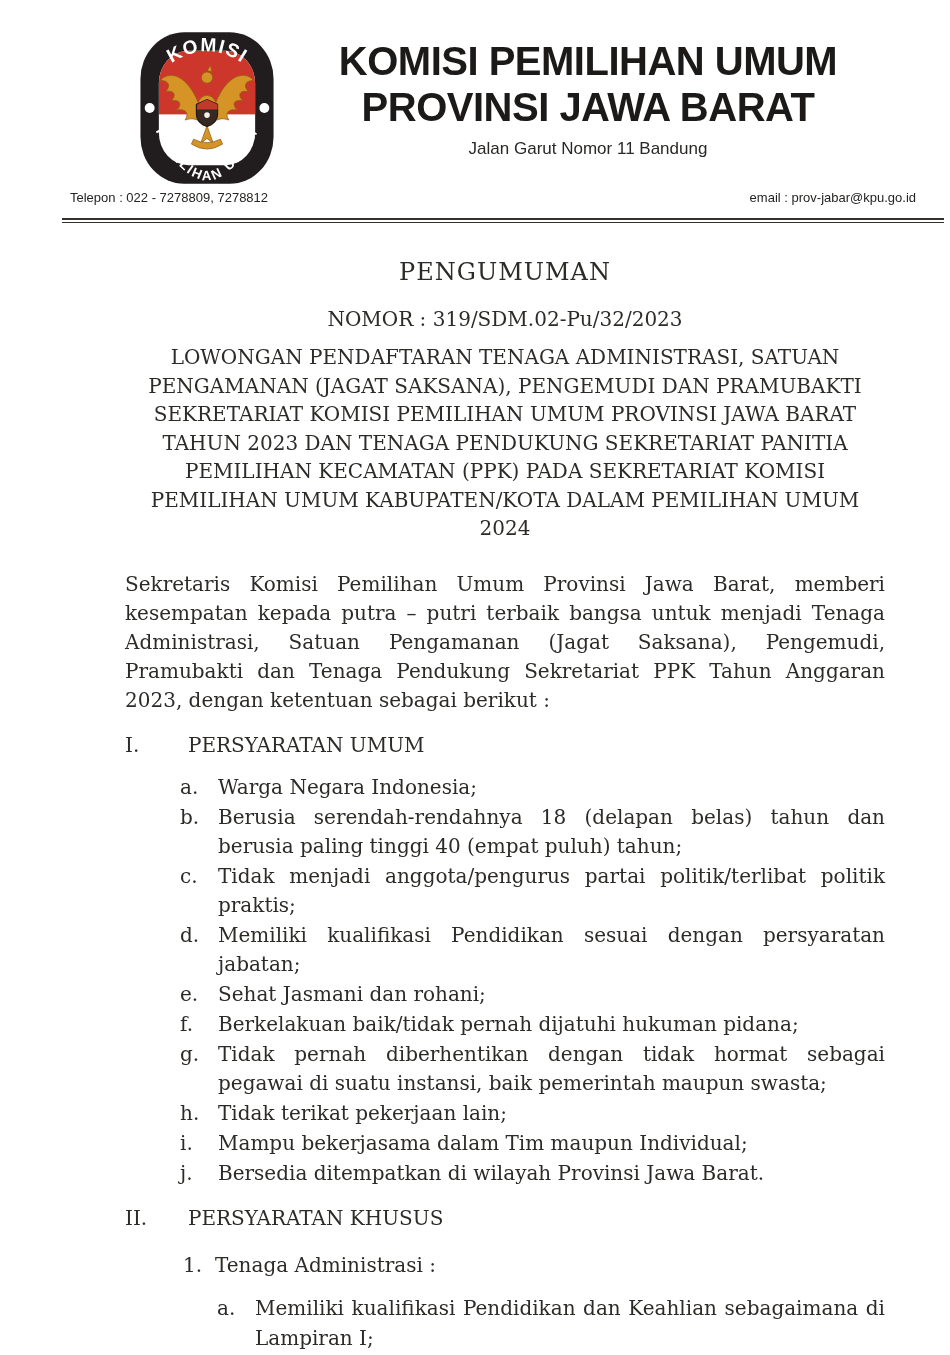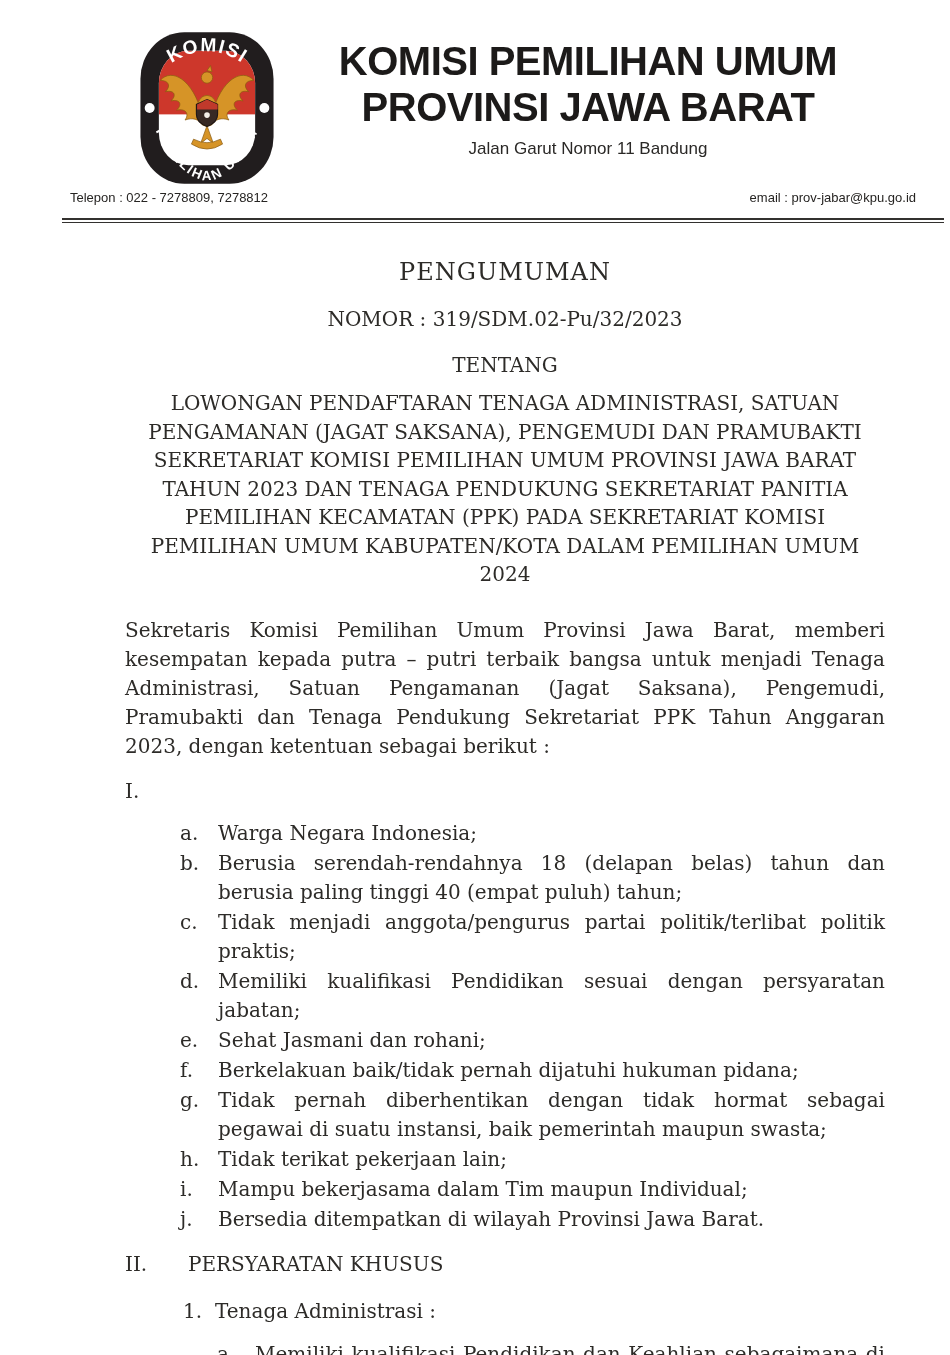--- a/index.html
+++ b/index.html
@@ -102,28 +102,28 @@
       <span>email : prov-jabar@kpu.go.id</span>
     </div>
 
     <div class="rule"></div>
   </header>
 
   <main class="content">
 
     <div class="doc-heading">PENGUMUMAN</div>
     <div class="doc-number">NOMOR : 319/SDM.02-Pu/32/2023</div>
-    <div class="doc-tentang">TENTANG</div>
     <div class="doc-subject">LOWONGAN PENDAFTARAN TENAGA ADMINISTRASI, SATUAN PENGAMANAN (JAGAT SAKSANA), PENGEMUDI DAN PRAMUBAKTI SEKRETARIAT KOMISI PEMILIHAN UMUM PROVINSI JAWA BARAT TAHUN 2023 DAN TENAGA PENDUKUNG SEKRETARIAT PANITIA PEMILIHAN KECAMATAN (PPK) PADA SEKRETARIAT KOMISI PEMILIHAN UMUM KABUPATEN/KOTA DALAM PEMILIHAN UMUM 2024</div>
 
     <p class="intro">Sekretaris Komisi Pemilihan Umum Provinsi Jawa Barat, memberi kesempatan kepada putra – putri terbaik bangsa untuk menjadi Tenaga Administrasi, Satuan Pengamanan (Jagat Saksana), Pengemudi, Pramubakti dan Tenaga Pendukung Sekretariat PPK Tahun Anggaran 2023, dengan ketentuan sebagai berikut :</p>
 
     <section class="section">
       <div class="section-head">
         <span class="numeral">I.</span>
+        <span class="title">PERSYARATAN UMUM</span>
       </div>
       <div class="items-l1">
         <div class="item">
           <span class="label">a.</span>
           <span class="text">Warga Negara Indonesia;</span>
         </div>
         <div class="item">
           <span class="label">b.</span>
           <span class="text">Berusia serendah-rendahnya 18 (delapan belas) tahun dan berusia paling tinggi 40 (empat puluh) tahun;</span>
         </div>

